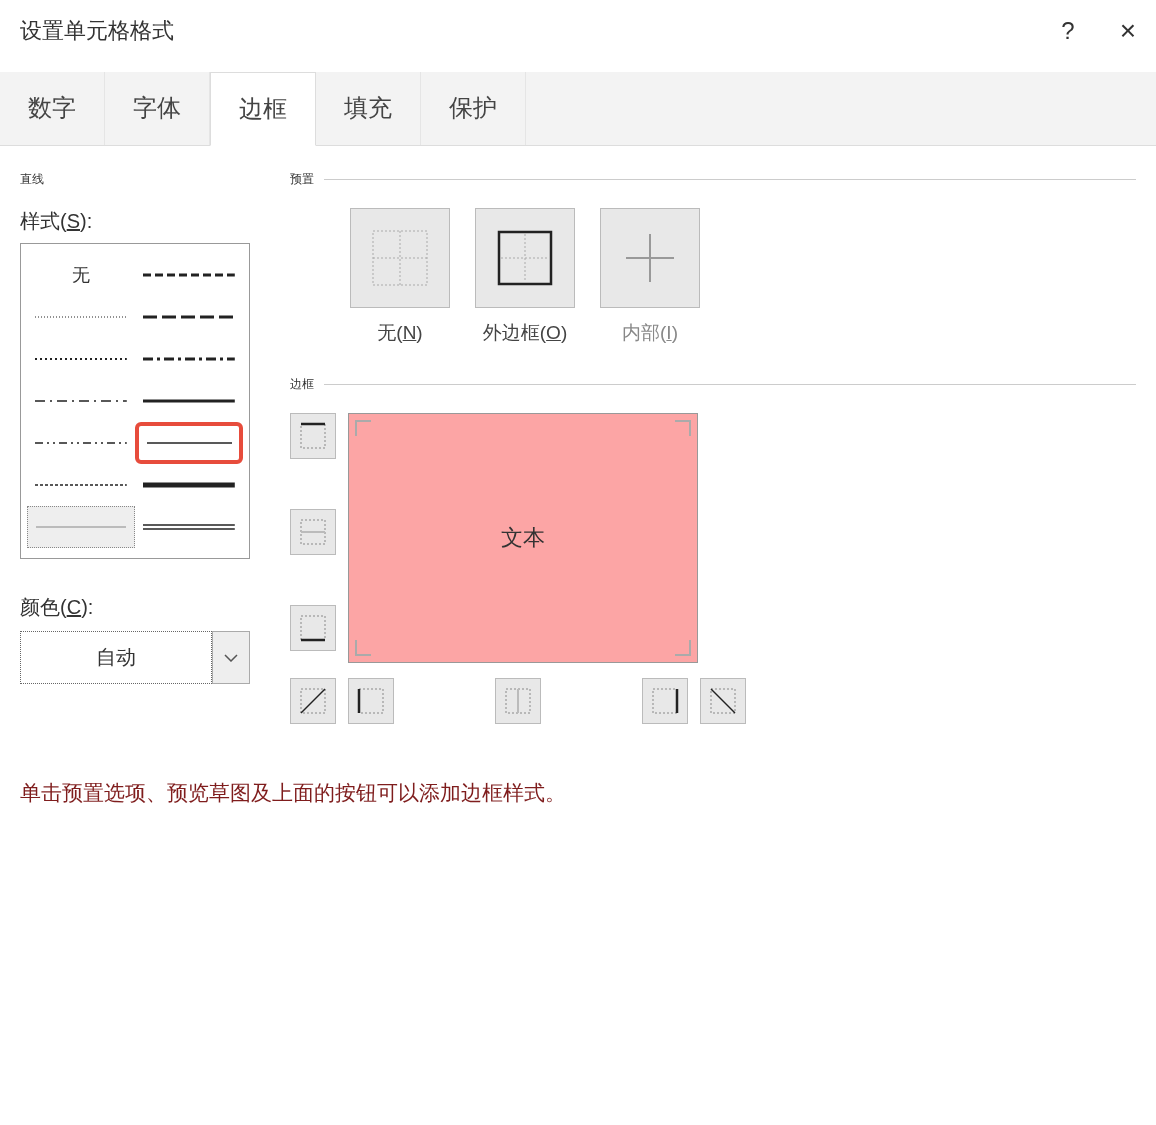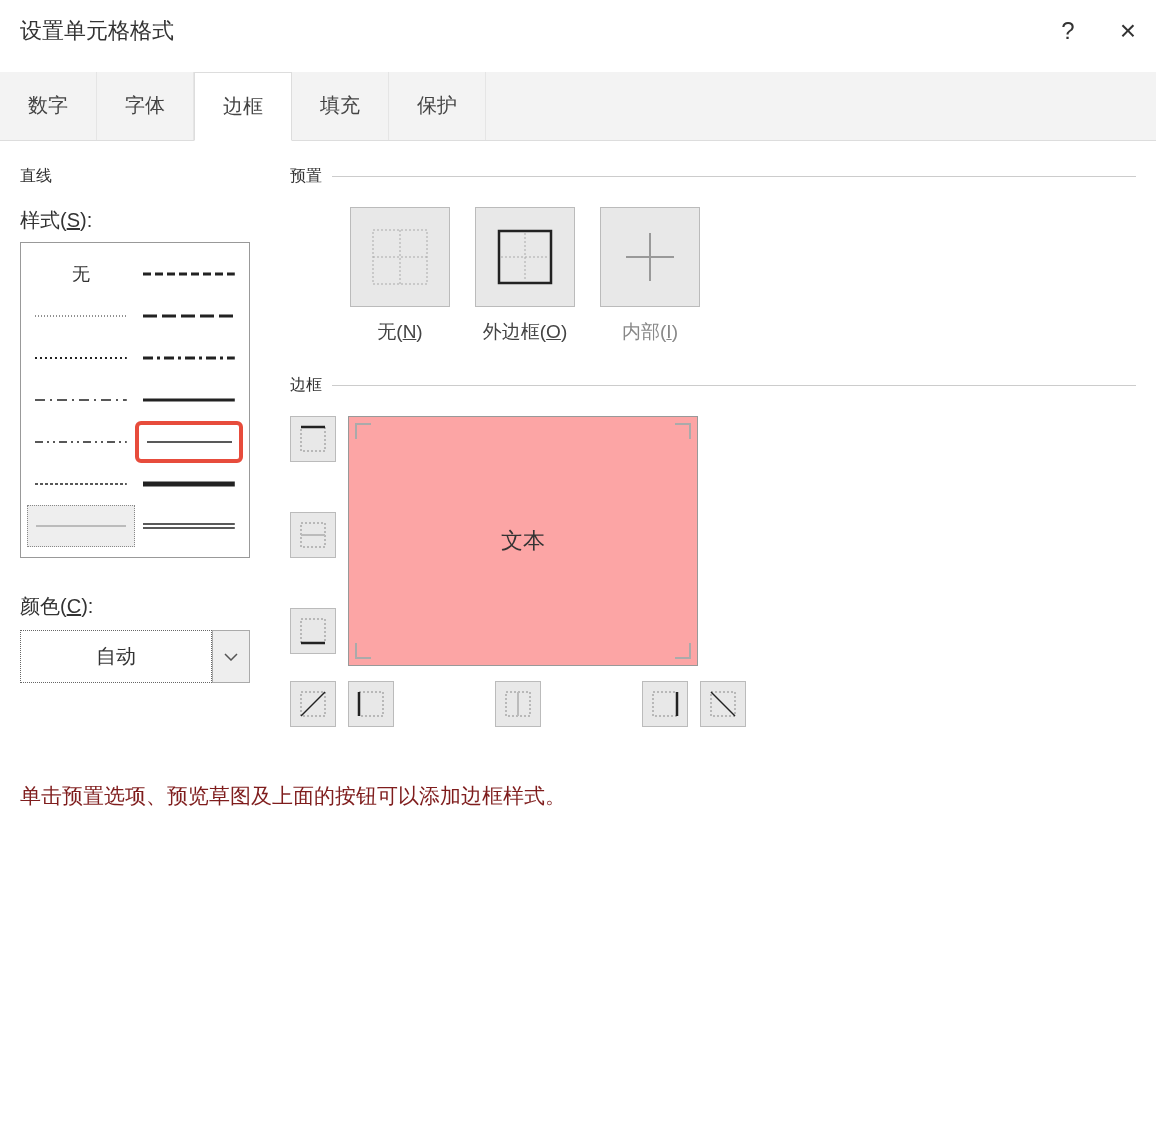--- a/index.html
+++ b/index.html
@@ -26,41 +26,41 @@
     .tab-strip {
       display: flex;
       background: #f3f3f3;
       border-bottom: 1px solid #ddd;
     }
     .tab {
       padding: 20px 28px;
       cursor: pointer;
       border-right: 1px solid #e5e5e5;
       color: #444;
-      font-size: 20px;
+      font-size: 24px;
     }
     .tab.active {
       background: #fff;
       border-bottom: 1px solid #fff;
       margin-bottom: -1px;
       border-top: 1px solid #ddd;
       border-left: 1px solid #ddd;
       border-right: 1px solid #ddd;
     }
 
     .content {
       display: flex;
       padding: 25px 20px;
       gap: 40px;
     }
     .left-col { width: 230px; }
     .right-col { flex: 1; }
 
     .section-label {
-      font-size: 16px;
+      font-size: 12px;
       margin-bottom: 20px;
       display: flex;
       align-items: center;
       gap: 10px;
     }
     .section-label.with-line::after {
       content: "";
       flex: 1;
       height: 1px;
       background: #ccc;

